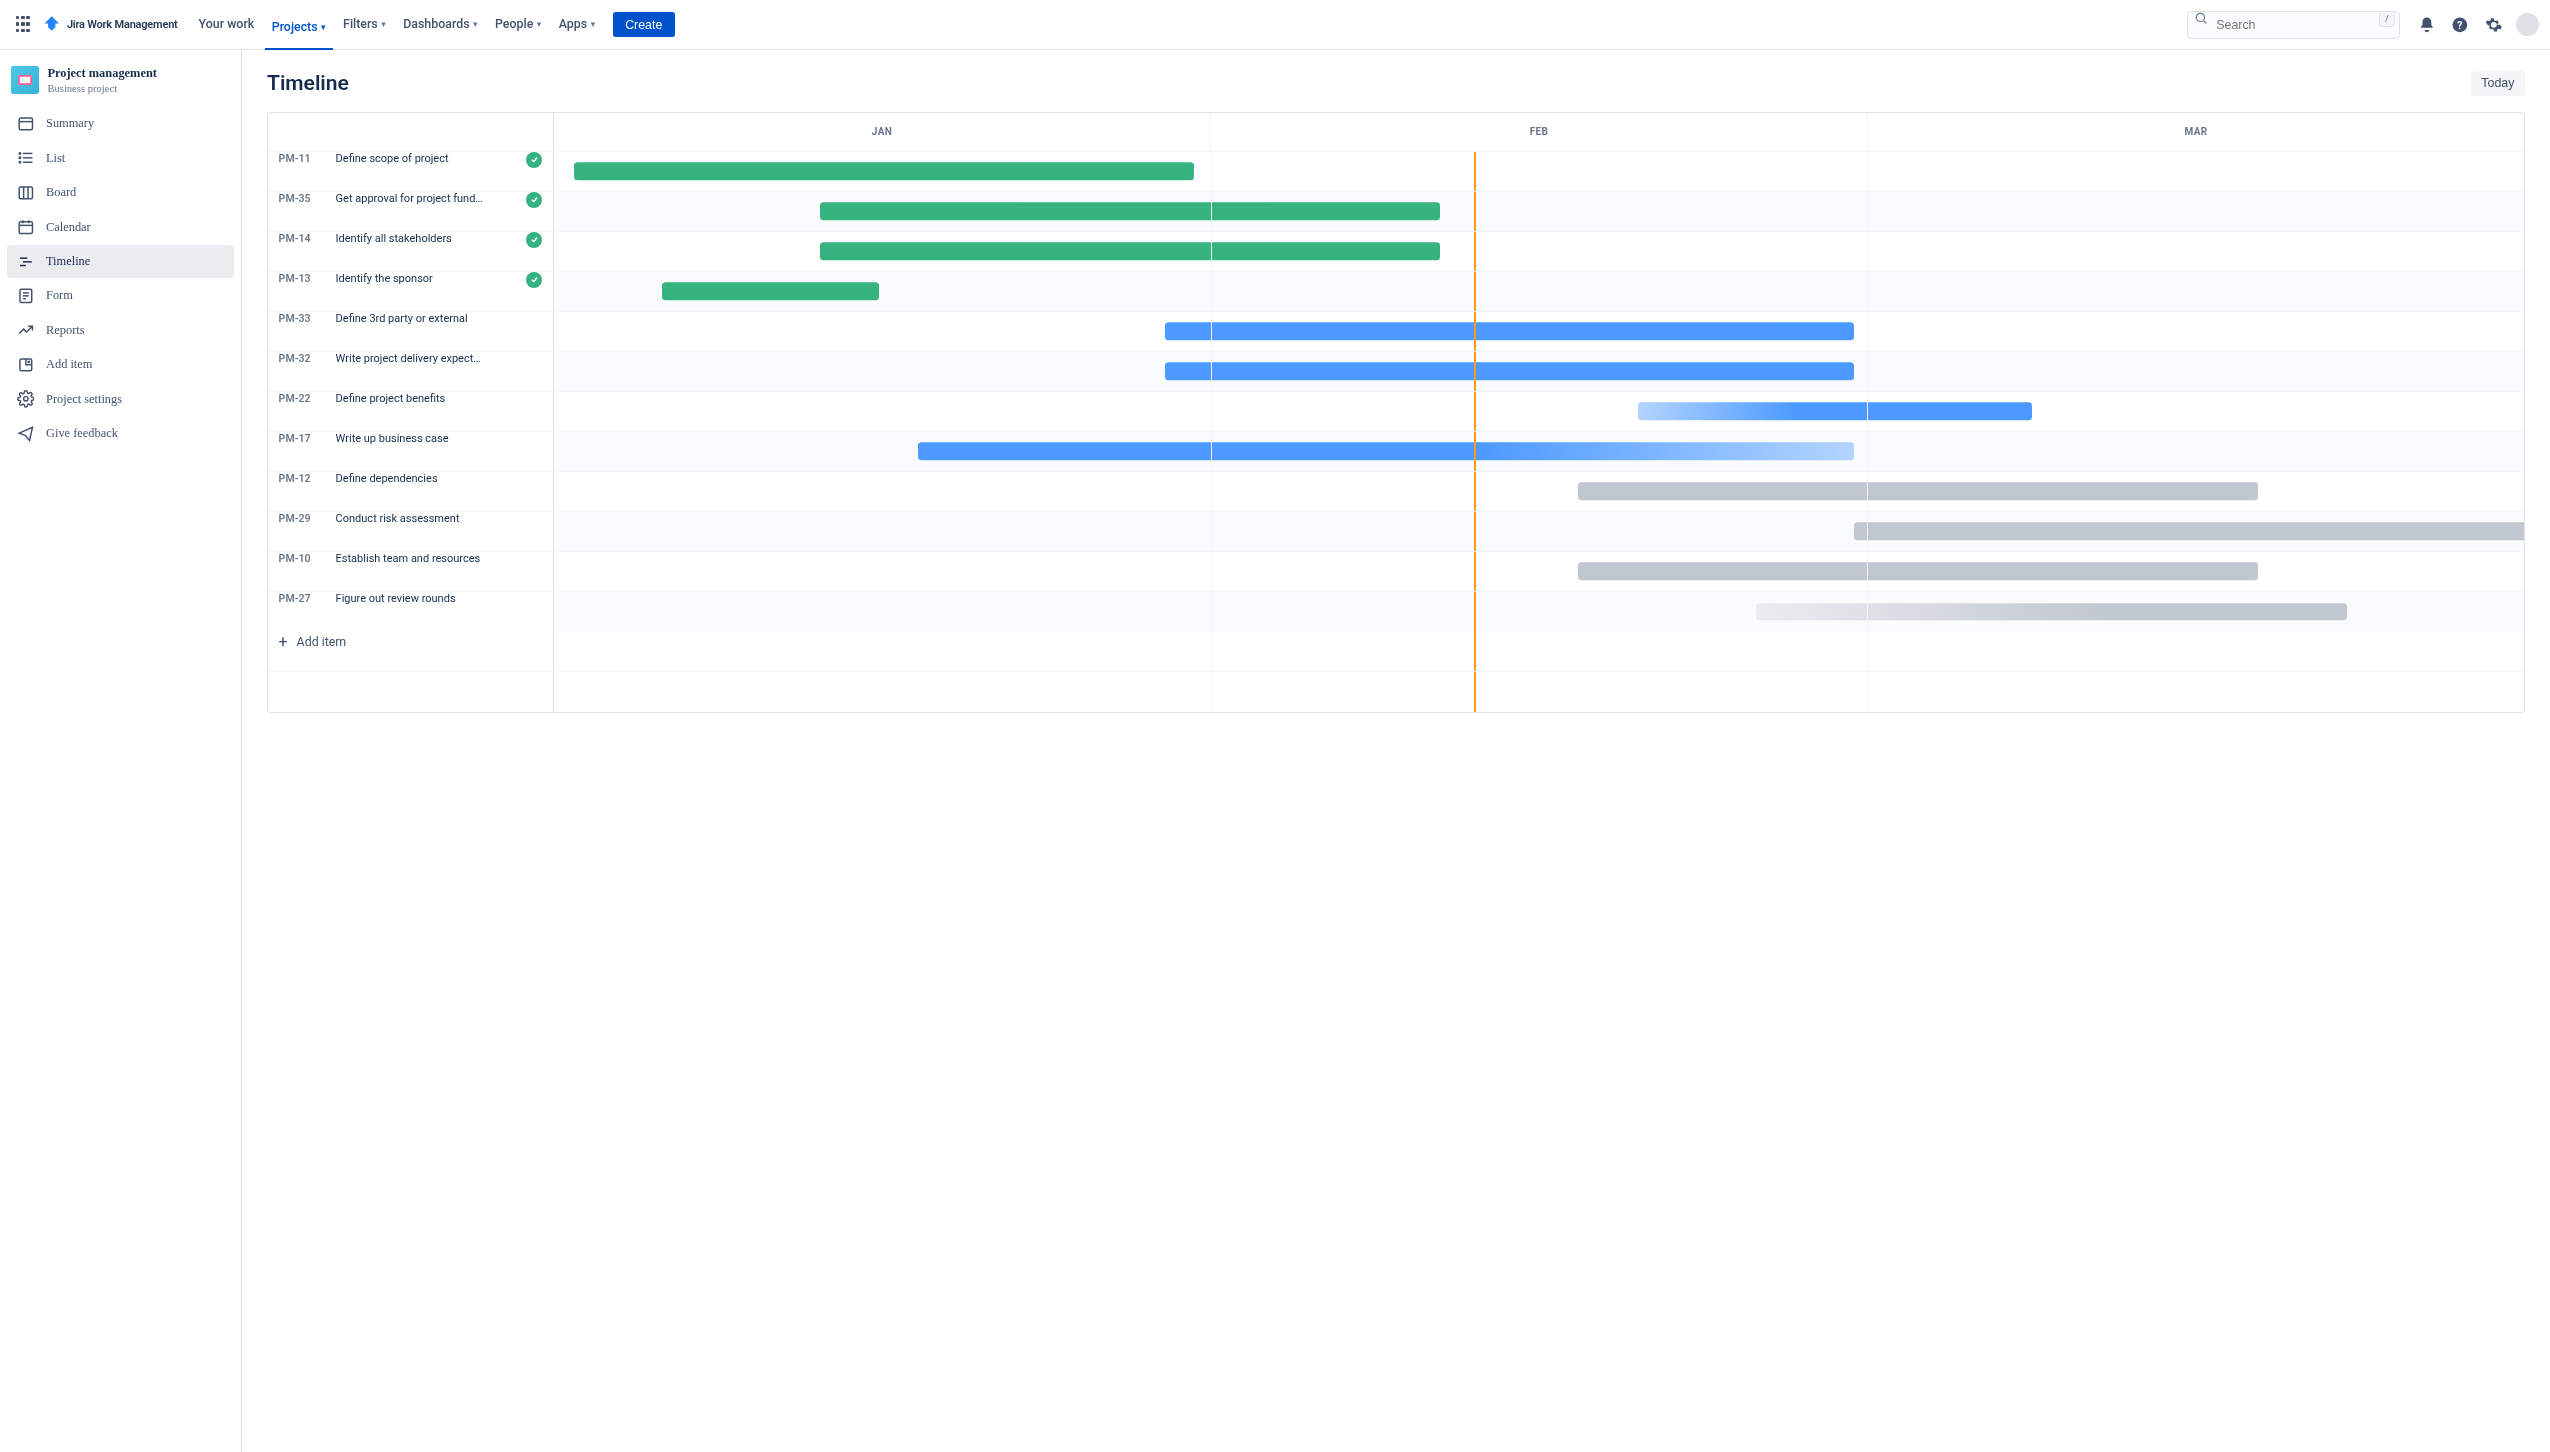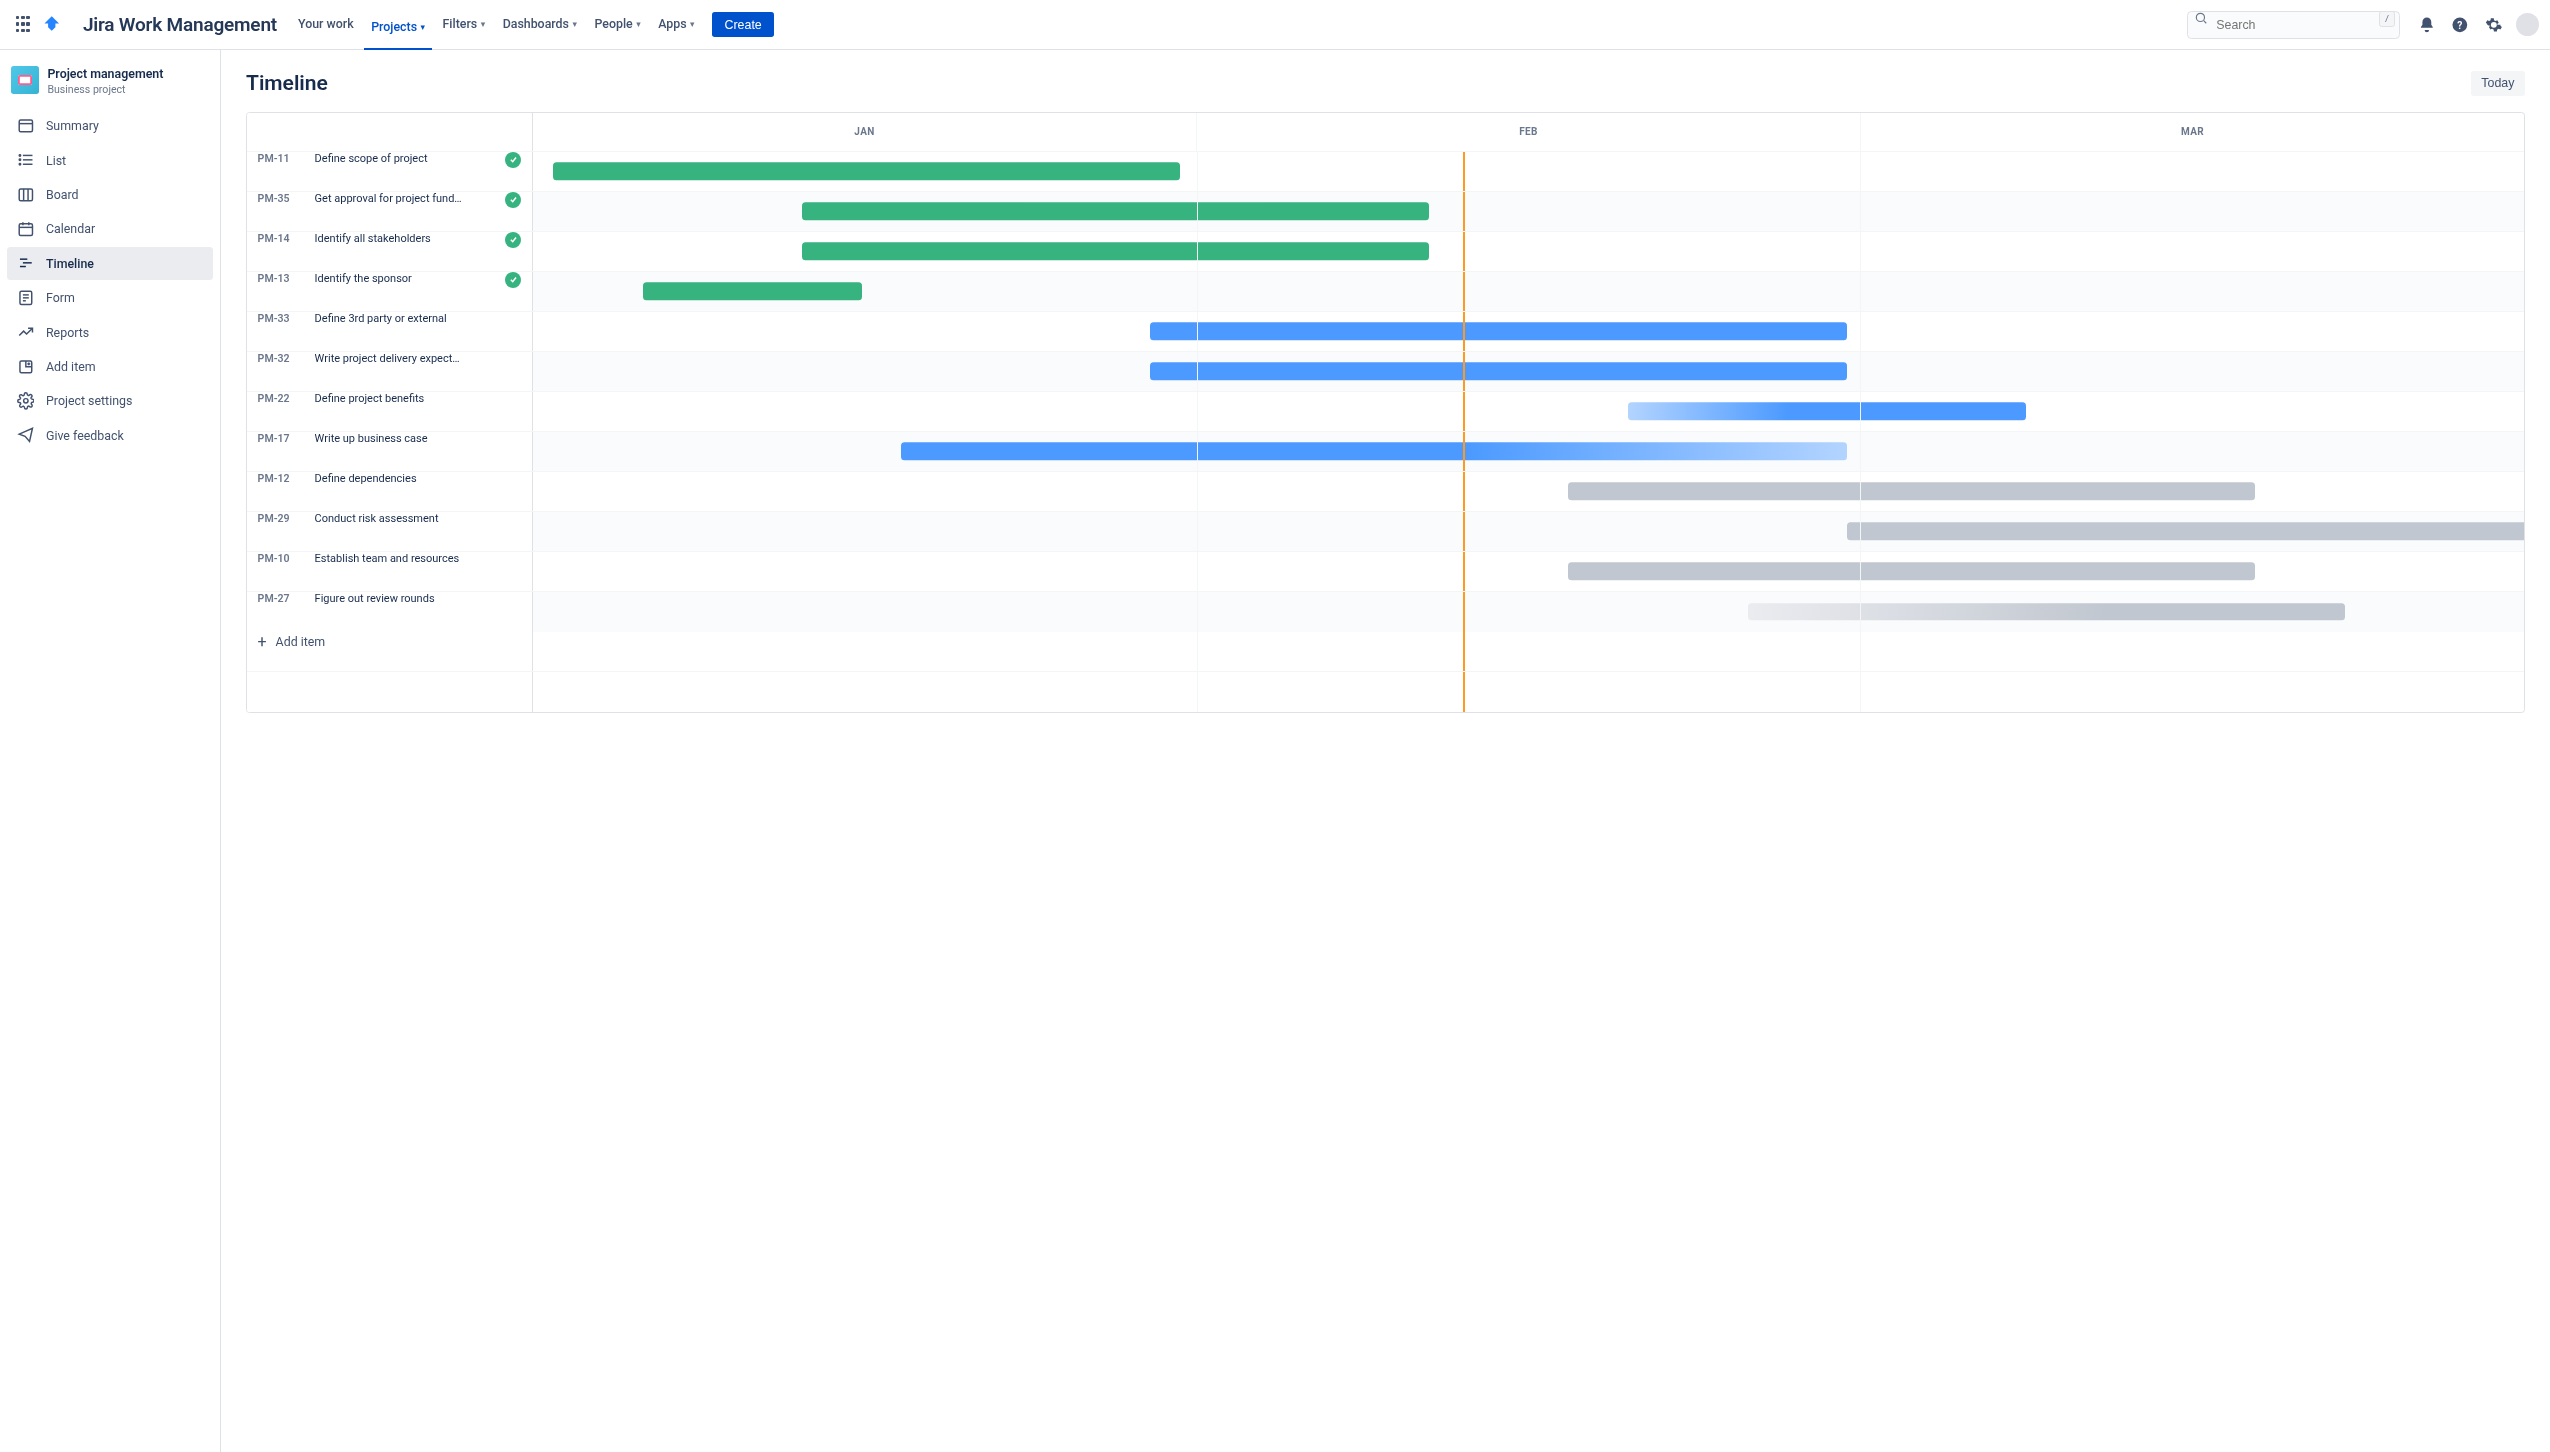--- a/index.html
+++ b/index.html
@@ -4,40 +4,40 @@
 <style>
 * { box-sizing: border-box; margin: 0; padding: 0; }
 body { font-family: -apple-system, BlinkMacSystemFont, 'Segoe UI', Roboto, Arial, sans-serif; font-size: 12.4px; color: #172B4D; background: #fff; }
 
 
 .topnav { display: flex; align-items: center; height: 50px; padding: 0 10.6px; border-bottom: 0.9px solid #DFE1E6; }
 .topnav .apps-grid { width: 21px; height: 21px; display: flex; flex-wrap: wrap; gap: 1.8px; padding: 1.8px; margin: 0 7px 0 3.5px; cursor: pointer; }
 .topnav .apps-grid span { width: 3.5px; height: 3.5px; background: #42526E; border-radius: 0.9px; }
 .topnav .logo { display: flex; align-items: center; gap: 5.3px; margin-right: 14px; cursor: pointer; }
 .topnav .logo svg { width: 19.5px; height: 19.5px; }
-.topnav .logo-text { font-size: 19px; font-weight: 600; color: #253858; letter-spacing: -0.2px; margin-left: 16px; }
+.topnav .logo-text { font-size: 11px; font-weight: 600; color: #253858; letter-spacing: -0.2px; }
 .topnav .nav-items { display: flex; align-items: center; gap: 3.5px; }
 .topnav .nav-item { display: flex; align-items: center; gap: 3.5px; padding: 5.3px 7px 14px 7px; margin-top: 8.9px; color: #42526E; font-weight: 500; cursor: pointer; border-bottom: 2.7px solid transparent; }
 .topnav .nav-item.active { color: #0052CC; border-bottom-color: #0052CC; margin-top: 15px; }
 .topnav .nav-item .chev { font-size: 8.9px; color: #6B778C; }
 .topnav .nav-item.active .chev { color: #0052CC; }
 .topnav .create-btn { background: #0052CC; color: #fff; border: none; padding: 5.3px 12.4px; border-radius: 2.7px; font-weight: 500; font-size: 12.4px; margin-left: 10.6px; cursor: pointer; }
 .topnav .spacer { flex: 1; }
 .topnav .search-wrap { position: relative; display: flex; align-items: flex-start; }
 .topnav .search-input { width: 213px; height: 28px; padding: 0 25px 0 28px; border: 0.9px solid #DFE1E6; border-radius: 4.4px; background: #FAFBFC; color: #6B778C; font-size: 12.4px; }
 .topnav .search-icon { position: absolute; left: 7px; color: #6B778C; }
 .topnav .slash-badge { position: absolute; right: 5.3px; width: 16px; height: 16px; border: 0.9px solid #DFE1E6; border-radius: 2.7px; background: #F4F5F7; display: flex; align-items: center; justify-content: center; font-size: 9.7px; color: #6B778C; }
 .topnav .top-icons { display: flex; align-items: center; gap: 12.4px; margin-left: 16px; }
 .topnav .top-icon { width: 21px; height: 21px; display: flex; align-items: center; justify-content: center; color: #42526E; cursor: pointer; }
 .topnav .avatar { width: 23px; height: 23px; border-radius: 50%; background: #DFE1E6; }
 
 
 .main { display: flex; height: calc(100vh - 50px); }
 
-.sidebar { width: 221px; border-right: 0.9px solid #DFE1E6; padding: 10.6px 7px; overflow-y: auto; }
+.sidebar { width: 242px; border-right: 0.9px solid #DFE1E6; padding: 10.6px 7px; overflow-y: auto; font-family: Liberation Serif, serif; }
 .proj-header { display: flex; gap: 8.9px; padding: 5.3px 7px 12.4px 3.5px; }
 .proj-icon { width: 28px; height: 28px; border-radius: 2.7px; background: linear-gradient(135deg, #4FC8E8, #36B3D4); display:flex; align-items:center; justify-content:center; position:relative; }
 .proj-icon::after { content:''; width:14px; height:10.6px; background:#fff; border-radius:1.8px; box-shadow: inset 0 0 0 1.8px #FF5C8D; }
 .proj-title { font-weight: 600; font-size: 12.4px; color: #172B4D; }
 .proj-sub { font-size: 10.6px; color: #6B778C; margin-top: 1.8px; }
 
 .side-item { display: flex; align-items: center; gap: 10.6px; padding: 7px 8.9px; border-radius: 3.5px; color: #42526E; font-size: 12.4px; cursor: pointer; margin: 0.9px 0; }
 .side-item.active { background: #EBECF0; color: #172B4D; font-weight: 500; }
 .side-item .icn { width: 19.5px; height: 19.5px; display:flex; align-items:center; justify-content:center; flex-shrink:0; }
 

